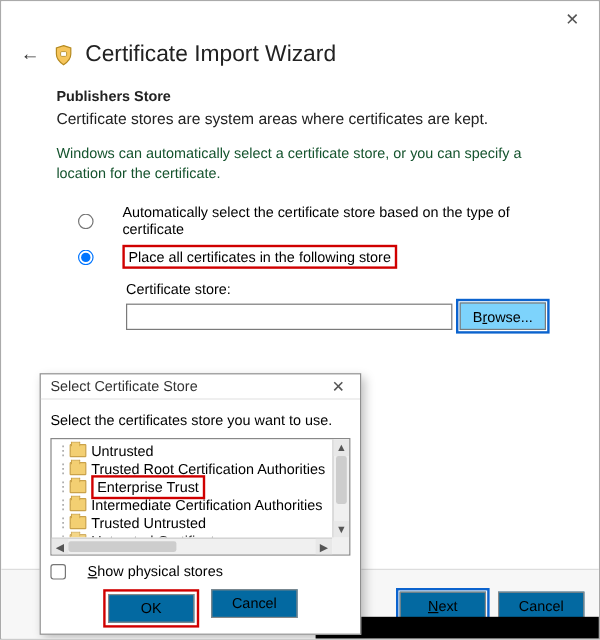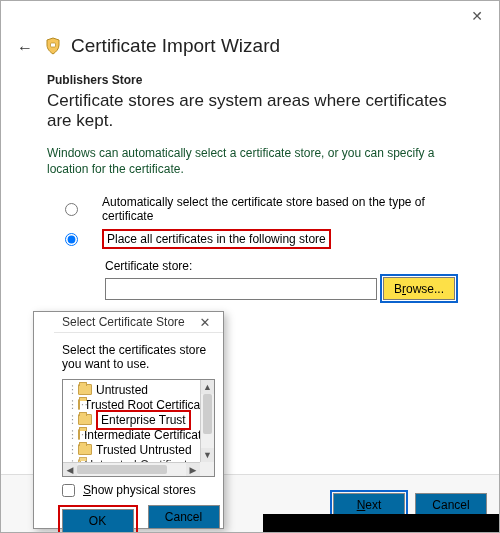--- a/index.html
+++ b/index.html
@@ -25,62 +25,62 @@
   }
   .close-btn { width: 40px; height: 26px; display:flex; align-items:center; justify-content:center; color:#555; font-size:14px;}
   .header-row {
     display:flex; align-items:center; gap:8px; padding: 4px 14px 16px 14px;
   }
   .back-arrow { font-size:16px; color:#333; width:20px; text-align:center;}
   .shield-icon { width:20px; height:20px; display:flex; align-items:center; justify-content:center;}
   .header-title { font-size:19px; color:#222;}
   .content { padding: 0 46px 0 46px; }
   .section-title { font-weight:bold; font-size:12px; margin-bottom:4px; color:#222;}
-  .section-desc { font-size:17px; color:#222; }
+  .section-desc { font-size:13px; color:#222; }
   .body-text { font-size:12px; color:#14532d; margin: 14px 0 18px 0; line-height:1.35;}
   .radio-group { padding-left:18px; }
   .radio-row { display:flex; align-items:center; gap:24px; margin:6px 0; font-size:12px;}
   input[type=radio]{ margin:0; }
   .hl-red { border:2px solid #d00000; padding:1px 3px; }
   .store-block { margin-left:40px; margin-top:10px;}
   .store-label { font-size:12px; margin-bottom:4px;}
   .store-row { display:flex; gap:6px; align-items:center;}
   .store-input { flex:1; height:22px; border:1px solid #7a7a7a; background:#fff; padding:2px 4px; font-size:12px;}
-  .browse-btn { height:23px; min-width:72px; border:1px solid #7a7a7a; background:#fde047; font-size:12px; padding:0 8px;}
+  .browse-btn { height:23px; min-width:72px; border:1px solid #7a7a7a; background:#7dd3fc; font-size:12px; padding:0 8px;}
   .hl-blue { outline:2px solid #0b63ce; outline-offset:1px;}
   .footer {
     position:absolute; left:0; right:0; bottom:0; height:60px; border-top:1px solid #ddd;
     background:#f7f7f7; display:flex; align-items:center; justify-content:flex-end; gap:10px; padding:0 14px;
   }
   .btn { height:24px; min-width:72px; border:1px solid #888; background:#0369a1; font-size:12px; padding:0 10px;}
   .dark-strip { position:absolute; left:262px; right:0; bottom:0; height:20px; background:#000;}
   
   .dialog {
-    position:absolute; left:32px; top:310px; width:191px; height:218px;
+    position:absolute; left:32px; top:310px; width:268px; height:218px;
     background:#fff; border:1px solid #8f8f8f; box-shadow: 3px 3px 8px rgba(0,0,0,.25);
-    display:flex; flex-direction:column;padding-left:20px;
+    display:flex; flex-direction:column;
   }
   .dlg-titlebar { height:26px; display:flex; align-items:center; justify-content:space-between; padding:0 6px 0 8px; font-size:12px; color:#333; border-bottom:1px solid #e5e5e5;}
   .dlg-close { width:24px; height:20px; display:flex; align-items:center; justify-content:center; color:#555; font-size:13px;}
   .dlg-body { padding:6px 8px 0 8px; flex:1; display:flex; flex-direction:column;}
   .dlg-instr { font-size:12px; margin:4px 0 8px 0;}
   .tree-box { border:1px solid #888; height:98px; overflow:hidden; position:relative; background:#fff; font-size:12px;}
   .tree-inner { position:absolute; left:0; top:0; right:14px; bottom:14px; overflow:hidden; padding:2px 0 2px 4px;}
   .tree-row { display:flex; align-items:center; gap:4px; height:15px; white-space:nowrap;}
   .dots { color:#999; font-size:11px; letter-spacing:-1px; width:7px; display:inline-block;}
   .folder { width:14px; height:11px; background:#f3cf72; border:1px solid #caa24a; border-radius:1px; position:relative;}
   .folder::before { content:""; position:absolute; top:-3px; left:0; width:6px; height:3px; background:#f3cf72; border:1px solid #caa24a; border-bottom:none; border-radius:1px 1px 0 0;}
   .vscroll { position:absolute; top:0; right:0; width:14px; bottom:14px; background:#f0f0f0; border-left:1px solid #ccc;}
   .vscroll .arrow { height:14px; display:flex; align-items:center; justify-content:center; font-size:9px; color:#555; background:#e8e8e8;}
   .vscroll .thumb { position:absolute; top:14px; left:2px; right:2px; height:40px; background:#cdcdcd; border-radius:2px;}
   .hscroll { position:absolute; left:0; right:14px; bottom:0; height:14px; background:#f0f0f0; border-top:1px solid #ccc; display:flex; justify-content:space-between;}
   .hscroll .arrow { width:14px; display:flex; align-items:center; justify-content:center; font-size:9px; color:#555; background:#e8e8e8;}
   .hscroll .thumb { position:absolute; left:14px; top:2px; bottom:2px; width:90px; background:#cdcdcd; border-radius:2px;}
   .corner { position:absolute; right:0; bottom:0; width:14px; height:14px; background:#f0f0f0;}
-  .chk-row { display:flex; align-items:center; gap:8px; margin-top:6px; font-size:12px;}
+  .chk-row { display:flex; align-items:center; gap:18px; margin-top:6px; font-size:12px;}
   .chk-row input { margin:0;}
   .dlg-footer { display:flex; justify-content:center; gap:10px; padding:8px 0 10px 0;}
   .u { text-decoration: underline; }
 </style>
 </head>
 <body>
 
 <div class="wizard">
   <div class="titlebar">
     <div class="close-btn">✕</div>

